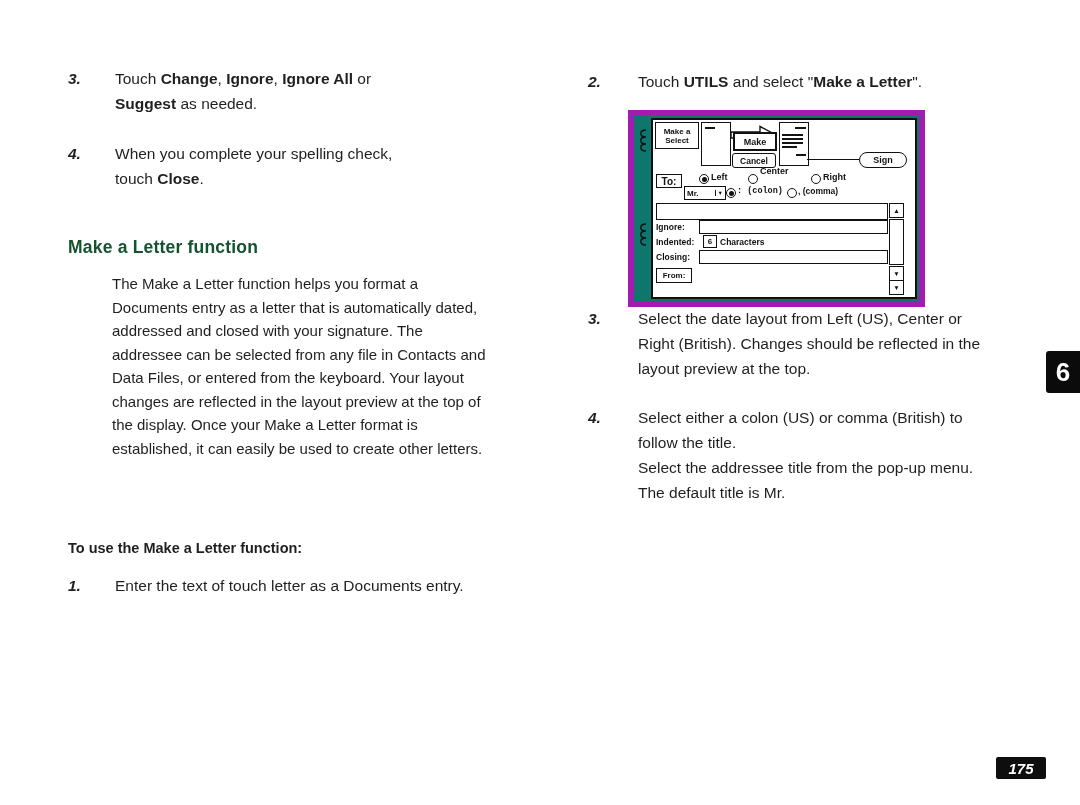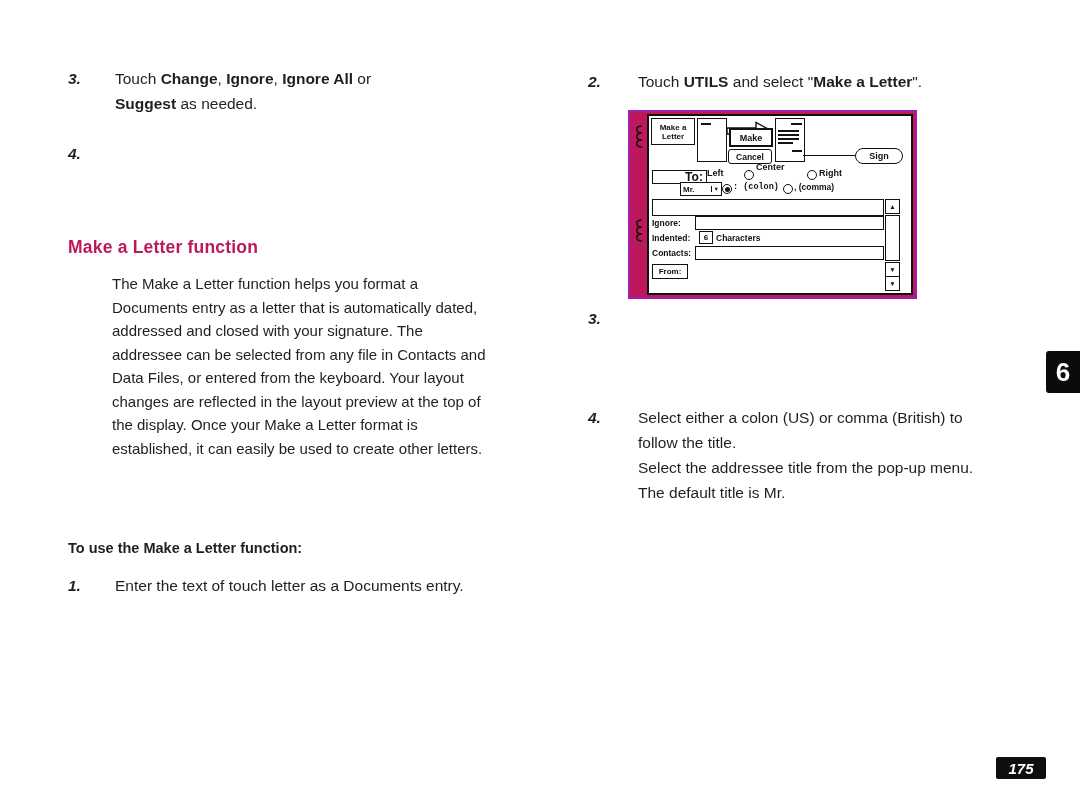--- a/index.html
+++ b/index.html
@@ -2,31 +2,31 @@
 <html><head>
 <meta charset="utf-8">
 <style>
   html,body{margin:0;padding:0;background:#ffffff;}
   .page{position:relative;width:1080px;height:805px;background:#ffffff;overflow:hidden;
         font-family:"Liberation Sans",sans-serif;color:#1f1f1f;}
   .step{position:absolute;display:flex;}
   .num{font-weight:bold;font-style:italic;font-size:15.5px;line-height:25px;width:47px;flex:none;}
   .ltext{font-size:15.5px;line-height:25px;}
   b{font-weight:bold;text-align:center;}
-  .heading{position:absolute;font-size:17.5px;font-weight:bold;color:#be185d;letter-spacing:.2px;}
+  .heading{position:absolute;font-size:17.5px;font-weight:bold;color:#14532d;letter-spacing:.2px;}
   .para{position:absolute;font-size:15px;line-height:23.5px;width:384px;}
   .subhead{position:absolute;font-size:14.5px;font-weight:bold;}
   .tab6{position:absolute;right:0;top:351px;width:34px;height:42px;background:#0b0b0b;color:#fff;
         font-size:26px;font-weight:bold;display:flex;align-items:center;justify-content:center;
         border-radius:3px 0 0 3px;}
   .pagenum{position:absolute;left:996px;top:757px;width:50px;height:22px;background:#0e0e0e;color:#fff;
         font-size:15px;font-weight:bold;font-style:italic;display:flex;align-items:center;justify-content:center;
         border-radius:2px;}
   
-  .device{position:absolute;left:628px;top:110px;width:285px;height:185px;border:2px solid #a21caf;background:#be185d;text-align:right;}
+  .device{position:absolute;left:628px;top:110px;width:285px;height:185px;border:6px solid #a21caf;background:#0f766e;text-align:right;}
   .coil{position:absolute;}
   .screen{position:absolute;left:17px;top:2px;width:262px;height:177px;border:2px solid #101010;background:#fff;}
   .dlbl{position:absolute;font-size:9px;font-weight:bold;white-space:nowrap;color:#111;}
   .s8{font-size:8.5px;}
   .dbtn{position:absolute;border:1.2px solid #111;background:#fff;color:#111;font-weight:bold;
         display:flex;align-items:center;justify-content:center;white-space:nowrap;}
   .dfield{position:absolute;border:1.2px solid #111;background:#fff;}
   .radio{position:absolute;width:8px;height:8px;border:1.2px solid #111;border-radius:50%;background:#fff;}
   .radio.sel::after{content:"";position:absolute;left:1.5px;top:1.5px;right:1.5px;bottom:1.5px;
         background:#111;border-radius:50%;}
@@ -39,20 +39,21 @@
 
 <div class="page">
 
   <div class="step" style="left:68px;top:66px;width:440px;">
     <span class="num">3.</span>
     <span class="ltext" style="width:390px;"><span>Touch </span><b>Change</b><span>, </span><b>Ignore</b><span>, </span><b>Ignore All</b><span> or</span><br><b>Suggest</b><span> as needed.</span></span>
   </div>
 
   <div class="step" style="left:68px;top:141px;width:440px;">
     <span class="num">4.</span>
+    <span class="ltext" style="width:390px;"><span>When you complete your spelling check,</span><br><span>touch </span><b>Close</b><span>.</span></span>
   </div>
 
   <div class="heading" style="left:68px;top:237px;">Make a Letter function</div>
 
   <div class="para" style="left:112px;top:272px;">The Make a Letter function helps you format a Documents entry as a letter that is automatically dated, addressed and closed with your signature. The addressee can be selected from any file in Contacts and Data Files, or entered from the keyboard. Your layout changes are reflected in the layout preview at the top of the display. Once your Make a Letter format is established, it can easily be used to create other letters.</div>
 
   <div class="subhead" style="left:68px;top:540px;">To use the Make a Letter function:</div>
 
   <div class="step" style="left:68px;top:573px;width:410px;">
     <span class="num">1.</span>
@@ -69,21 +70,21 @@
         <path d="M8 2 C1 2 1 9 8 9 M8 9 C1 9 1 16 8 16 M8 16 C1 16 1 23 8 23" stroke="#111" stroke-width="1.4" fill="none"></path>
       </svg>
     <svg class="coil" style="left:4px;top:106px;" width="10" height="26" viewBox="0 0 10 26">
         <path d="M8 2 C1 2 1 9 8 9 M8 9 C1 9 1 16 8 16 M8 16 C1 16 1 23 8 23" stroke="#111" stroke-width="1.4" fill="none"></path>
       </svg>
 
     <div class="screen">
 
       <div class="dbtn" style="left:2px;top:2px;width:42px;height:25px;flex-direction:column;font-size:8px;line-height:9px;border-width:1px;">
         <span>Make a</span>
-        <span>Letter</span>
+        <span>Select</span>
       </div>
       <div class="dfield" style="left:48px;top:2px;width:28px;height:42px;border-width:1.5px;">
         <div class="pline" style="left:3px;top:4px;width:10px;"></div>
       </div>
       <svg style="position:absolute;left:77px;top:5px;" width="48" height="20" viewBox="0 0 48 20">
           <polygon points="1,7 30,7 30,1.5 46,10 30,18.5 30,13 1,13" fill="#fff" stroke="#111" stroke-width="1.4"></polygon>
         </svg>
       <div class="dbtn" style="left:80px;top:12px;width:40px;height:15px;border-width:2px;font-size:9px;">Make</div>
       <div class="dbtn" style="left:79px;top:33px;width:42px;height:13px;border-radius:3px;font-size:8.5px;">Cancel</div>
       <div class="dfield" style="left:126px;top:2px;width:28px;height:42px;border-width:1.5px;">
@@ -98,53 +99,54 @@
       <div class="dbtn" style="left:206px;top:32px;width:46px;height:14px;border-radius:8px;font-size:9px;border-width:1.5px;">Sign</div>
 
       <span class="dlbl" style="left:3px;top:52px;">Date:</span>
       <span class="radio sel" style="left:46px;top:54px;"></span>
       <span class="dlbl" style="left:58px;top:52px;">Left</span>
       <span class="radio" style="left:95px;top:54px;"></span>
       <span class="dlbl" style="left:107px;top:46px;">Center</span>
       <span class="radio" style="left:158px;top:54px;"></span>
       <span class="dlbl" style="left:170px;top:52px;">Right</span>
 
-      <div class="dbtn" style="left:3px;top:54px;width:24px;height:12px;font-size:12px;border-width:1px;padding-left:29px;">To:</div>
+      <div class="dbtn" style="left:3px;top:54px;width:24px;height:12px;font-size:10px;border-width:1px;">To:</div>
       <div class="dbtn" style="left:31px;top:66px;width:36px;height:12px;font-size:8px;border-width:1px;justify-content:space-between;padding:0 2px;">
         <span>Mr.</span>
         <span style="font-size:5.5px;border-left:1px solid #111;padding-left:2px;">▼</span>
       </div>
       <span class="radio sel" style="left:73px;top:68px;"></span>
       <span class="dlbl s8" style="left:84px;top:66px;font-family:Liberation Mono, monospace;">: (colon)</span>
       <span class="radio" style="left:134px;top:68px;"></span>
       <span class="dlbl s8" style="left:145px;top:66px;">, (comma)</span>
 
       <div class="dfield" style="left:3px;top:83px;width:230px;height:15px;"></div>
       <div class="dscroll" style="left:236px;top:83px;">▲</div>
 
       <span class="dlbl s8" style="left:3px;top:102px;">Ignore:</span>
       <div class="dfield" style="left:46px;top:100px;width:187px;height:12px;"></div>
 
       <span class="dlbl s8" style="left:3px;top:117px;">Indented:</span>
       <div class="dbtn" style="left:50px;top:115px;width:12px;height:11px;font-size:8px;border-width:1px;">6</div>
       <span class="dlbl s8" style="left:67px;top:117px;">Characters</span>
 
-      <span class="dlbl s8" style="left:3px;top:132px;">Contacts:</span>
+      <span class="dlbl s8" style="left:3px;top:132px;">Closing:</span>
       <div class="dfield" style="left:46px;top:130px;width:187px;height:12px;"></div>
 
       <div class="dbtn" style="left:3px;top:148px;width:34px;height:13px;font-size:8px;border-width:1px;">From:</div>
 
       <div class="dfield" style="left:236px;top:99px;width:13px;height:44px;border-width:1px;"></div>
       <div class="dscroll" style="left:236px;top:146px;">▼</div>
       <div class="dscroll" style="left:236px;top:160px;">▼</div>
     </div>
   </div>
 
   <div class="step" style="left:588px;top:306px;width:460px;">
     <span class="num" style="width:50px;">3.</span>
+    <span class="ltext" style="width:345px;">Select the date layout from Left (US), Center or Right (British). Changes should be reflected in the layout preview at the top.</span>
   </div>
 
   <div class="step" style="left:588px;top:405px;width:460px;">
     <span class="num" style="width:50px;">4.</span>
     <span class="ltext" style="width:345px;">
       <span style="display:block;">Select either a colon (US) or comma (British) to follow the title.</span>
       <span style="display:block;">Select the addressee title from the pop-up menu. The default title is Mr.</span>
     </span>
   </div>
 

